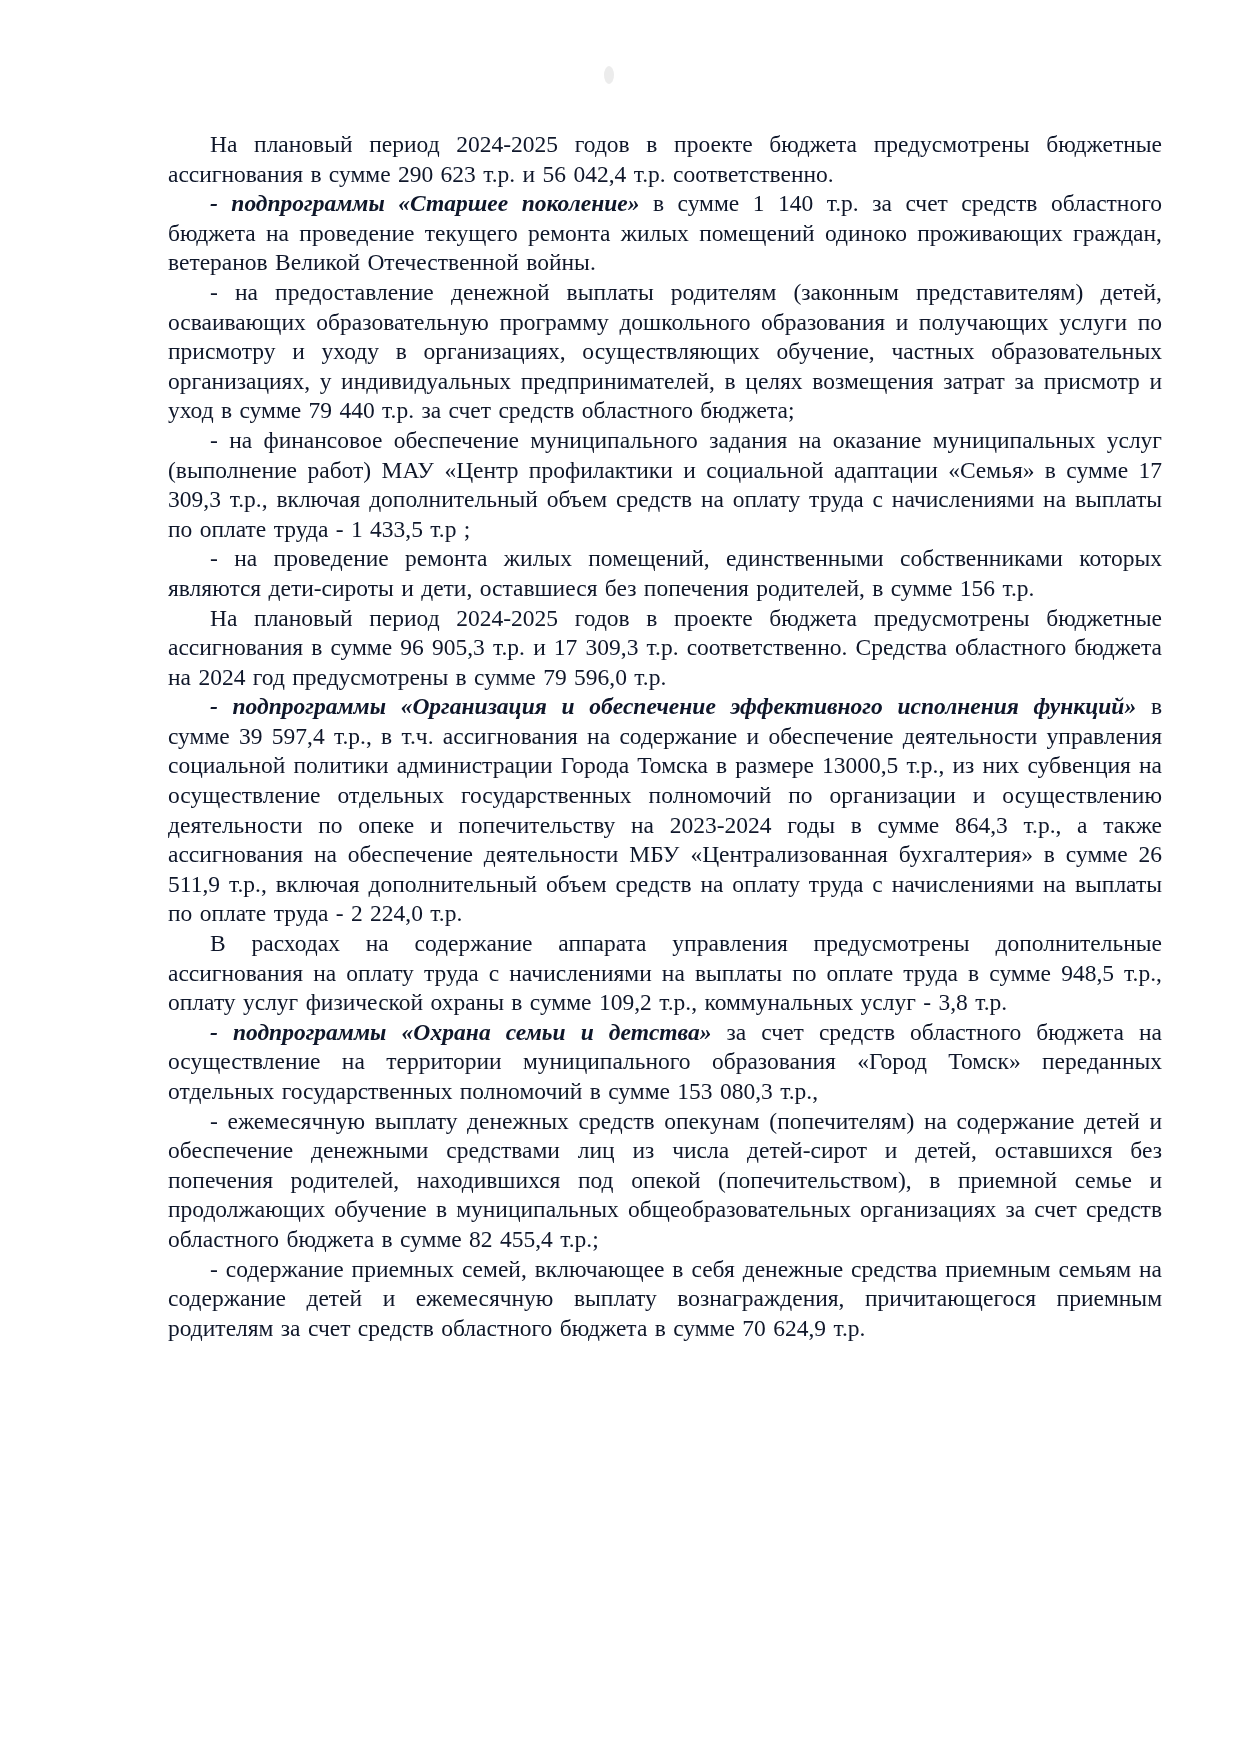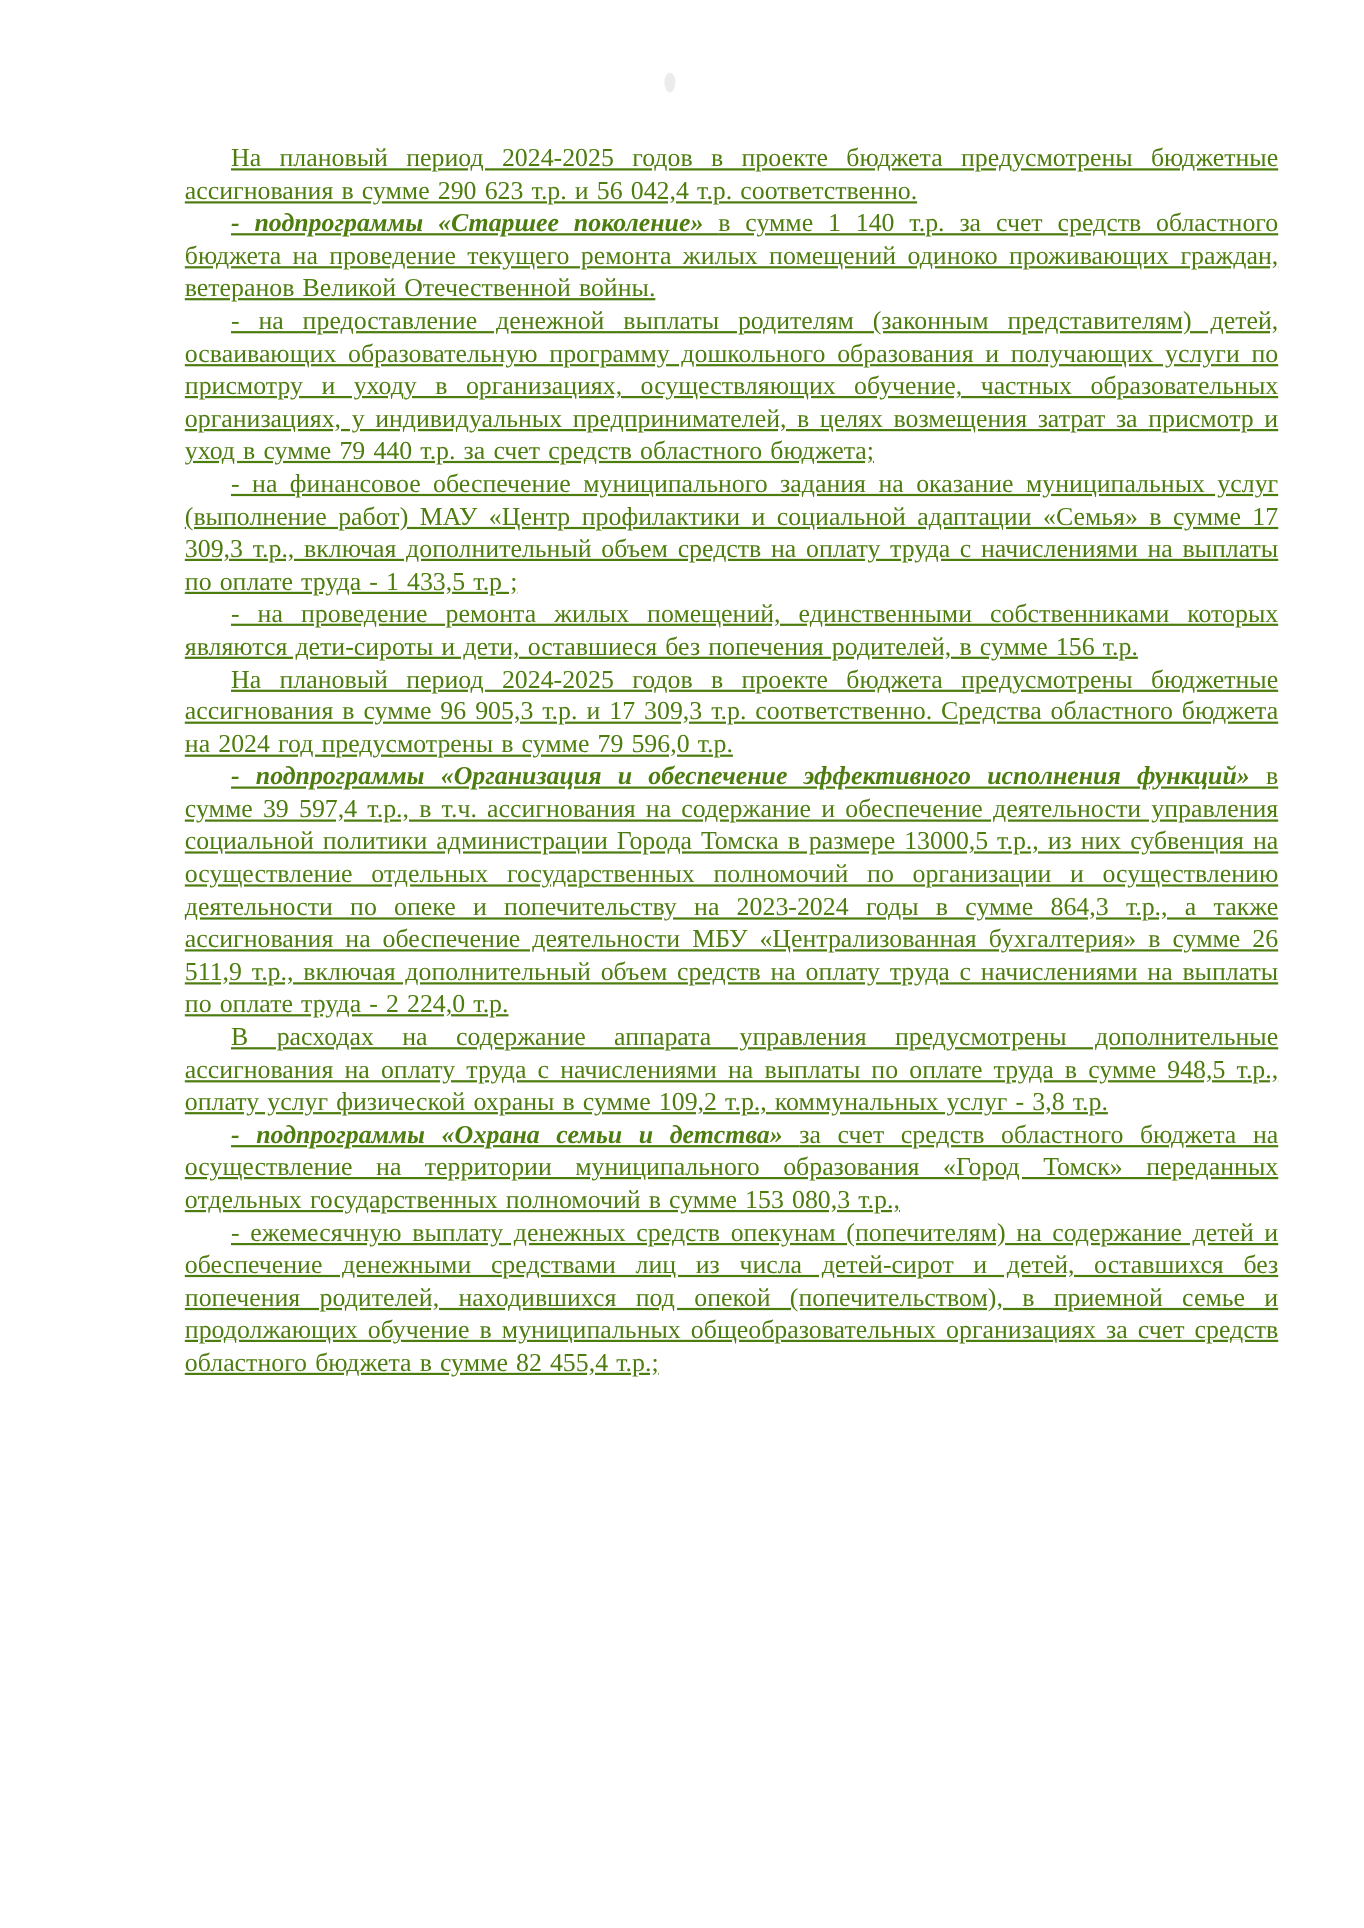--- a/index.html
+++ b/index.html
@@ -22,26 +22,25 @@
     width: 10px;
     height: 18px;
     background: #ececec;
     border-radius: 50%;
   }
   .doc-body {
     position: absolute;
     left: 168px;
     top: 130px;
     width: 994px;
-    color: #4d7c0f;
+    color: #0f172a;
     font-size: 23.5px;
     line-height: 29.6px;
     text-align: justify;
     word-spacing: 1.5px;
-    text-decoration: underline;
   }
   .para {
     margin: 0;
     text-indent: 42px;
   }
   .run {
     font-style: normal;
     font-weight: normal;
   }
   .run.bi {
@@ -66,15 +65,16 @@
       <p class="para"><span class="run">На плановый период 2024-2025 годов в проекте бюджета предусмотрены бюджетные ассигнования в сумме 290 623 т.р. и 56 042,4 т.р. соответственно.</span></p>
       <p class="para"><span class="run bi">- подпрограммы «Старшее поколение» </span><span class="run">в сумме 1 140 т.р. за счет средств областного бюджета на проведение текущего ремонта жилых помещений одиноко проживающих граждан,  ветеранов Великой Отечественной войны.</span></p>
       <p class="para"><span class="run">- на предоставление денежной выплаты родителям (законным представителям) детей, осваивающих образовательную программу дошкольного образования и получающих услуги по присмотру и уходу в организациях, осуществляющих обучение, частных образовательных организациях, у индивидуальных предпринимателей, в целях возмещения затрат за присмотр и уход в сумме 79 440 т.р. за счет средств областного бюджета;</span></p>
       <p class="para"><span class="run">- на финансовое обеспечение муниципального задания на оказание муниципальных услуг (выполнение работ) МАУ «Центр профилактики и социальной адаптации «Семья» в сумме 17 309,3 т.р., включая дополнительный объем средств на оплату труда с начислениями на выплаты по оплате труда  - 1 433,5 т.р ;</span></p>
       <p class="para"><span class="run">- на проведение ремонта жилых помещений, единственными собственниками которых являются дети-сироты и дети, оставшиеся без попечения родителей, в сумме 156 т.р.</span></p>
       <p class="para"><span class="run">На плановый период 2024-2025 годов в проекте бюджета предусмотрены бюджетные ассигнования в сумме 96 905,3 т.р. и 17 309,3 т.р. соответственно. Средства областного бюджета на 2024 год предусмотрены в сумме 79 596,0 т.р.</span></p>
       <p class="para"><span class="run bi">- подпрограммы «Организация и обеспечение эффективного исполнения функций» </span><span class="run">в сумме  39 597,4 т.р., в т.ч. ассигнования на содержание и обеспечение деятельности управления социальной политики администрации Города Томска в размере 13000,5 т.р., из них субвенция на осуществление отдельных государственных полномочий по организации и осуществлению деятельности по опеке и попечительству на 2023-2024 годы в сумме 864,3 т.р., а также ассигнования на обеспечение деятельности МБУ «Централизованная бухгалтерия» в сумме 26 511,9 т.р., включая дополнительный объем средств на оплату труда с начислениями на выплаты по оплате труда  - 2 224,0 т.р.</span></p>
       <p class="para"><span class="run">В расходах на содержание аппарата управления предусмотрены дополнительные ассигнования на оплату труда с начислениями на выплаты по оплате труда в сумме 948,5 т.р., оплату услуг физической охраны в сумме 109,2 т.р., коммунальных услуг  - 3,8 т.р.</span></p>
       <p class="para"><span class="run bi">- подпрограммы «Охрана семьи и детства» </span><span class="run">за счет средств областного бюджета на осуществление на территории муниципального образования «Город Томск» переданных отдельных государственных полномочий в сумме 153 080,3 т.р.,</span></p>
       <p class="para"><span class="run">- ежемесячную выплату денежных средств опекунам (попечителям) на содержание детей и обеспечение денежными средствами лиц из числа детей-сирот и детей, оставшихся без попечения родителей, находившихся под опекой (попечительством), в приемной семье и продолжающих обучение в муниципальных общеобразовательных организациях за счет средств областного бюджета в сумме 82 455,4 т.р.;</span></p>
+      <p class="para"><span class="run">- содержание приемных семей, включающее в себя денежные средства приемным семьям на содержание детей и ежемесячную выплату вознаграждения, причитающегося приемным родителям за счет средств областного бюджета в сумме 70 624,9 т.р.</span></p>
     </div>
   <div class="page-number">101</div>
 </div>
 
 </body></html>

